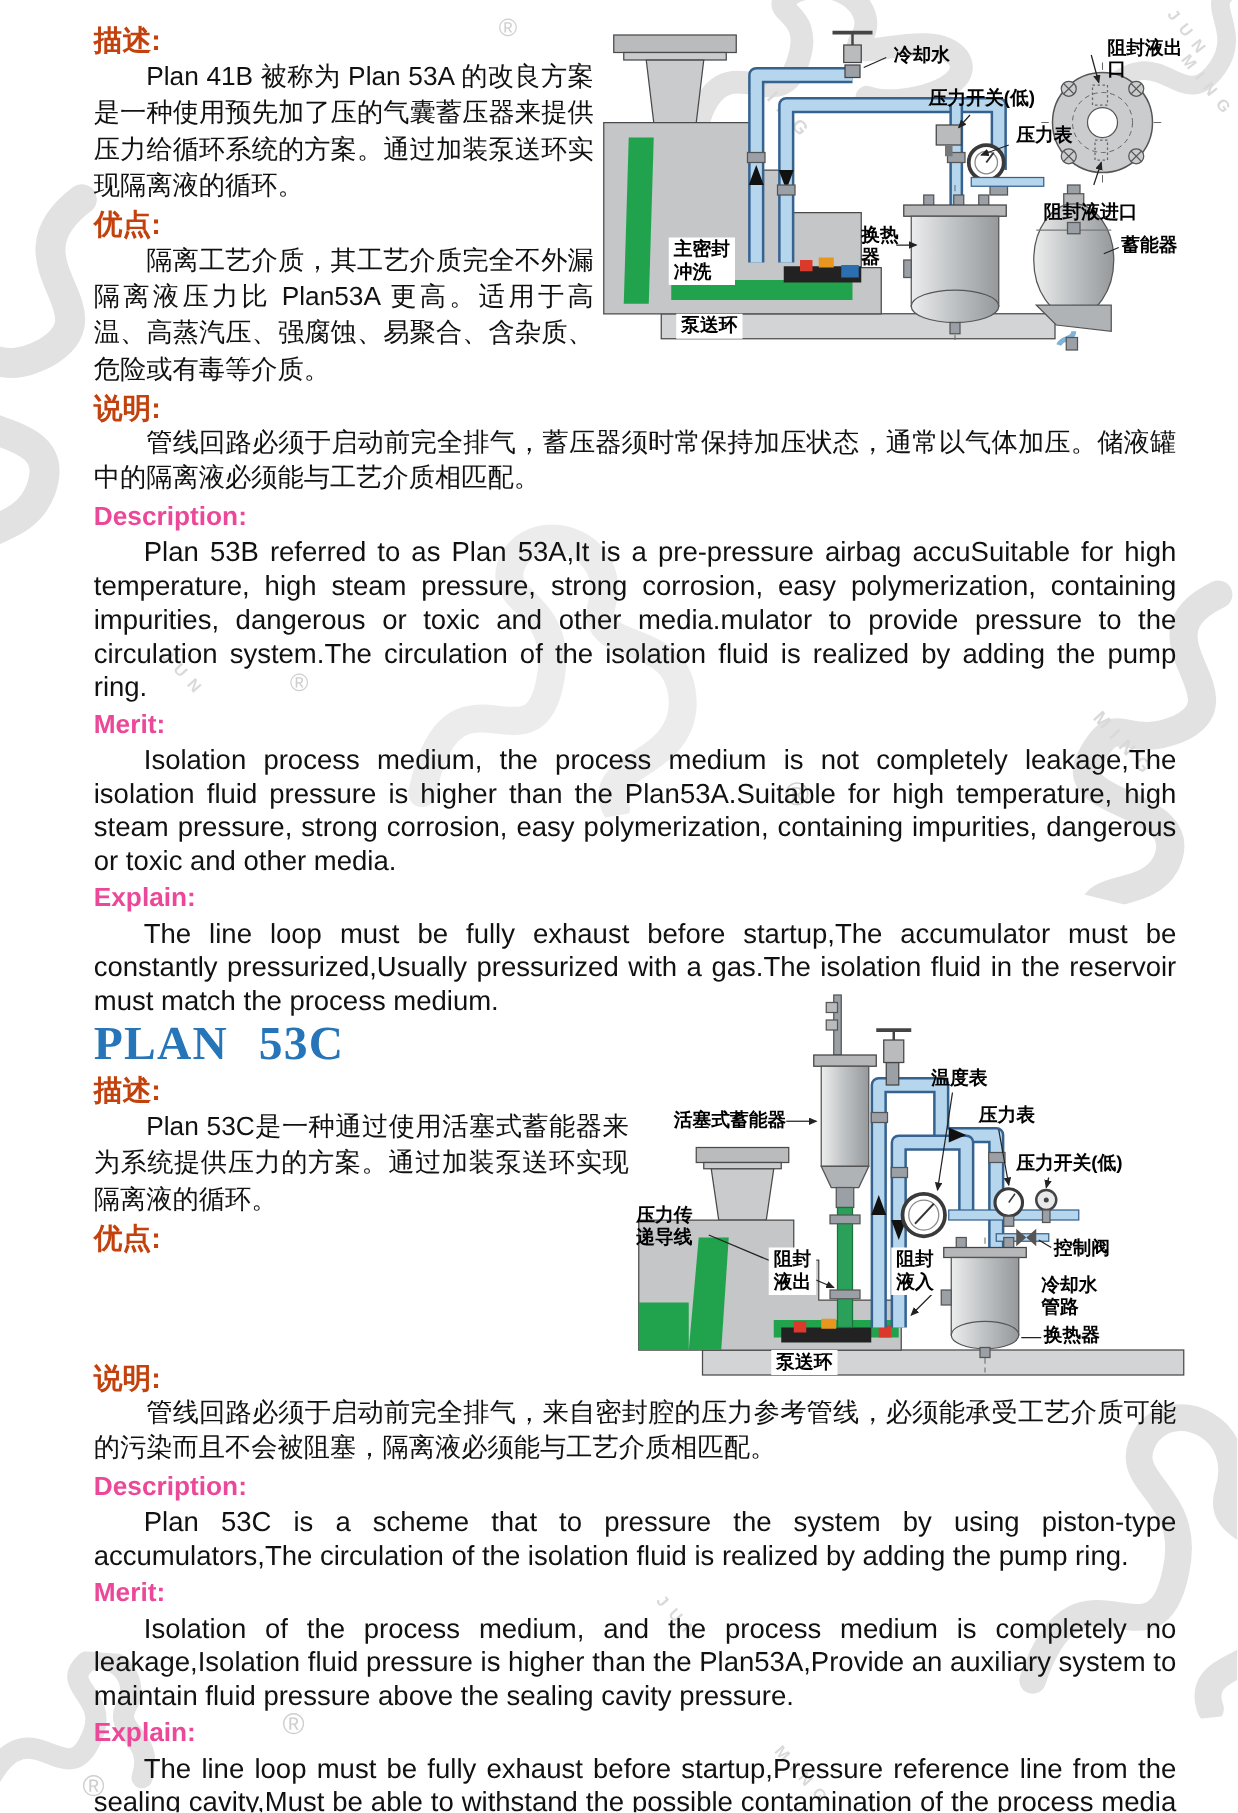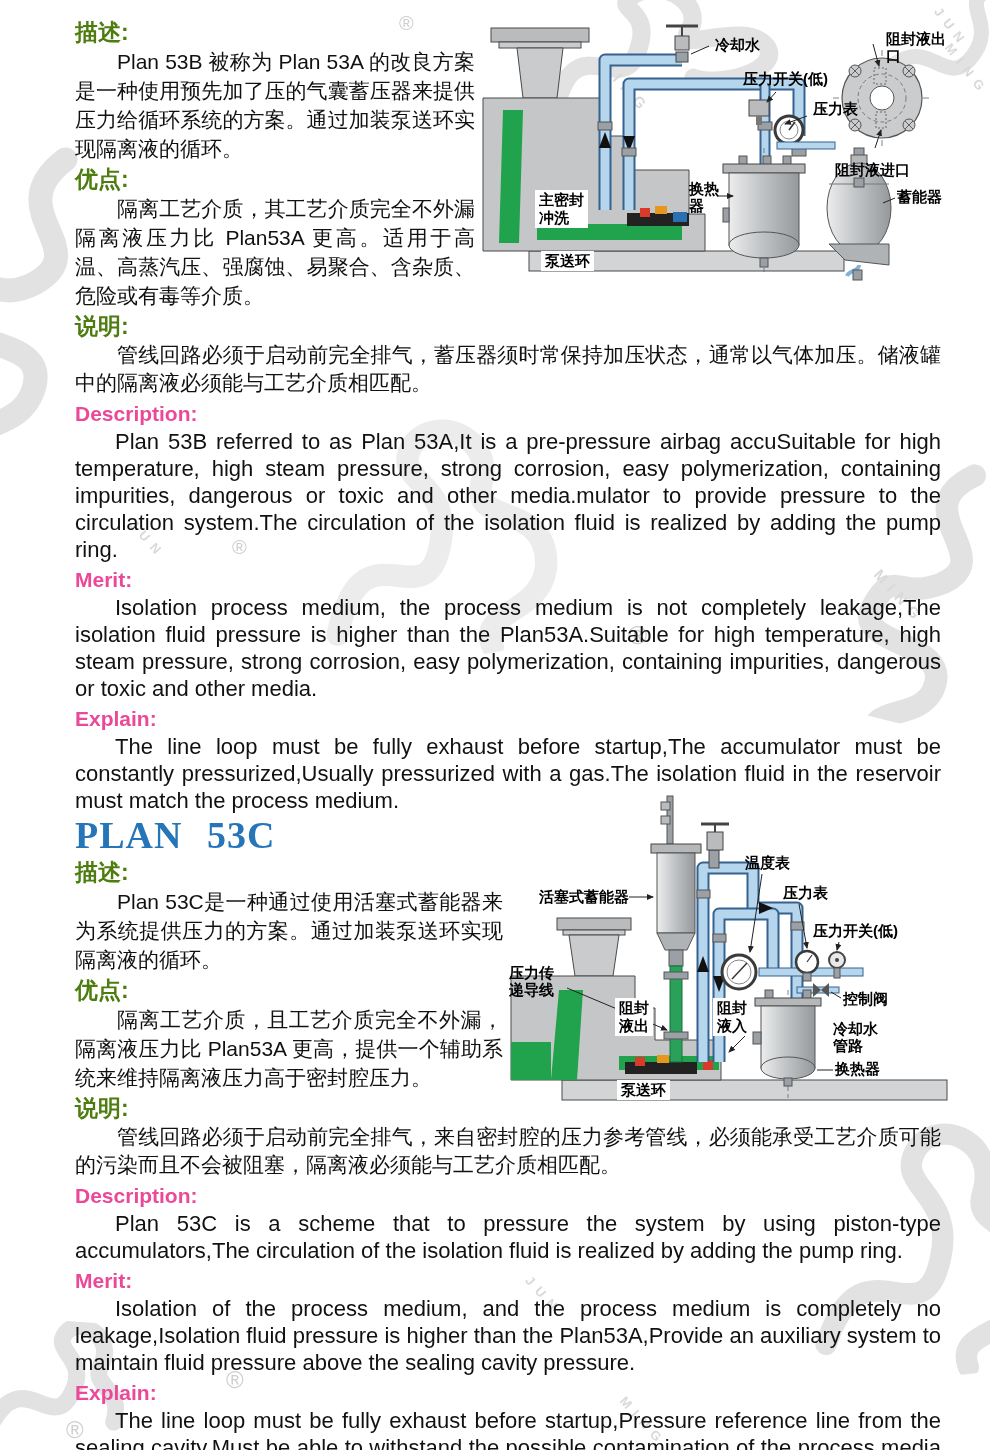--- a/index.html
+++ b/index.html
@@ -1,21 +1,21 @@
 <!DOCTYPE html>
 <html><head>
 <meta charset="utf-8">
 <style>
   html,body{margin:0;padding:0;background:#fff;}
   .page{position:relative;width:990px;height:1450px;background:#fff;overflow:hidden;
         font-family:"Liberation Sans",sans-serif;color:#151515;}
   .content{position:absolute;left:75px;top:16px;width:866px;}
   .plan-title{font-family:"Liberation Serif",serif;font-weight:600;font-size:38px;line-height:42px;
         color:#2575b8;letter-spacing:1px;word-spacing:14px;margin:0 0 2px 0;}
-  h2.cn{font-size:23px;line-height:28px;font-weight:bold;margin:2px 0 1px 0;color:#4d7c0f;}
+  h2.cn{font-size:23px;line-height:28px;font-weight:bold;margin:2px 0 1px 0;color:#c2410c;}
   h2.en{font-size:21px;line-height:27px;font-weight:bold;margin:3px 0 1px 0;color:#ec4899;}
   p.cn{font-size:21px;line-height:29px;margin:0;text-align:justify;text-indent:42px;color:#111;}
   p.cn.full{line-height:28px;}
   p.en{font-size:22px;line-height:27px;margin:0;text-align:justify;text-indent:40px;color:#111;}
   .twocol{position:relative;}
   .twocol .textcol{width:400px;}
   .twocol53c .textcol{width:428px;}
   .diagram{position:absolute;}
   .d53b{top:0;right:-10px;width:474px;height:268px;}
   .d53c{top:-64px;right:-8px;width:442px;height:320px;}
@@ -84,21 +84,21 @@
   <div class="wm-reg" style="left:226px;top:1366px;font-size:24px;">®</div>
   <div class="wm-reg" style="left:66px;top:1416px;font-size:24px;">®</div>
 
   <div class="content">
 
     <section>
 
       <div class="twocol" style="min-height:274px;">
         <div class="textcol">
           <h2 class="cn">描述:</h2>
-          <p class="cn">Plan 53B 被称为 Plan 53A 的改良方案是一种使用预先加了压的气囊蓄压器来提供压力给循环系统的方案。通过加装泵送环实现隔离液的循环。</p>
+          <p class="cn">Plan 41B 被称为 Plan 53A 的改良方案是一种使用预先加了压的气囊蓄压器来提供压力给循环系统的方案。通过加装泵送环实现隔离液的循环。</p>
           <h2 class="cn">优点:</h2>
           <p class="cn">隔离工艺介质，其工艺介质完全不外漏隔离液压力比 Plan53A 更高。适用于高温、高蒸汽压、强腐蚀、易聚合、含杂质、危险或有毒等介质。</p>
         </div>
 
         <div class="diagram d53b">
           <svg width="474" height="268" viewBox="0 0 474 268">
             <defs>
               <linearGradient id="met" x1="0" y1="0" x2="1" y2="0">
                 <stop offset="0" stop-color="#eceded"></stop>
                   <stop offset="0.45" stop-color="#c2c5c7"></stop>
@@ -226,21 +226,20 @@
     </section>
 
     <section>
       <h1 class="plan-title">PLAN 53C</h1>
 
       <div class="twocol twocol53c" style="min-height:228px;">
         <div class="textcol">
           <h2 class="cn">描述:</h2>
           <p class="cn">Plan 53C是一种通过使用活塞式蓄能器来为系统提供压力的方案。通过加装泵送环实现隔离液的循环。</p>
           <h2 class="cn">优点:</h2>
-          <p class="cn">隔离工艺介质，且工艺介质完全不外漏，隔离液压力比 Plan53A 更高，提供一个辅助系统来维持隔离液压力高于密封腔压力。</p>
         </div>
 
         <div class="diagram d53c">
           <svg width="442" height="320" viewBox="0 0 442 320">
             <defs>
               <linearGradient id="met2" x1="0" y1="0" x2="1" y2="0">
                 <stop offset="0" stop-color="#eceded"></stop>
                   <stop offset="0.45" stop-color="#c2c5c7"></stop>
                   <stop offset="1" stop-color="#96999c"></stop>
               </linearGradient>

